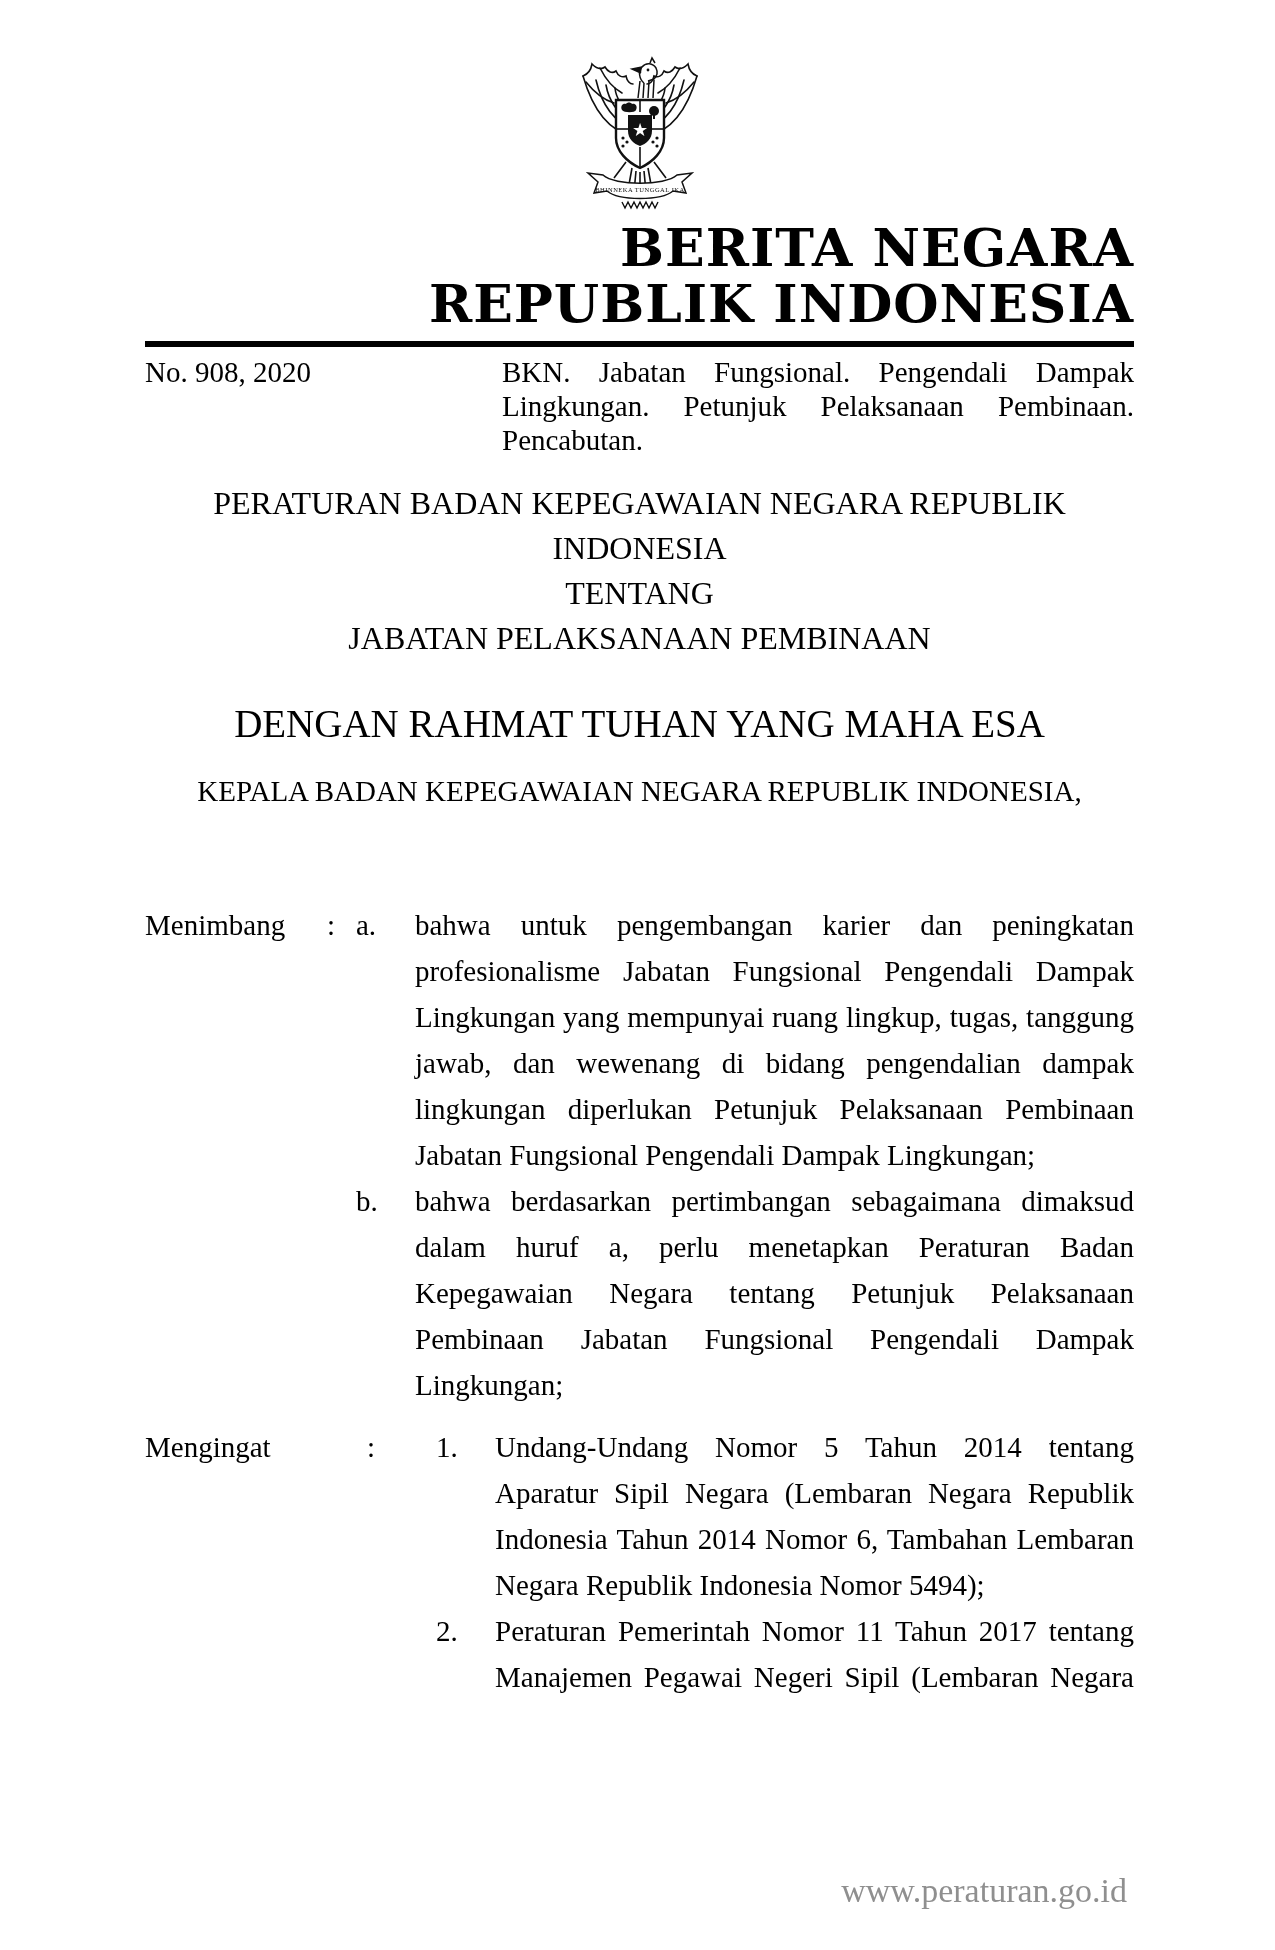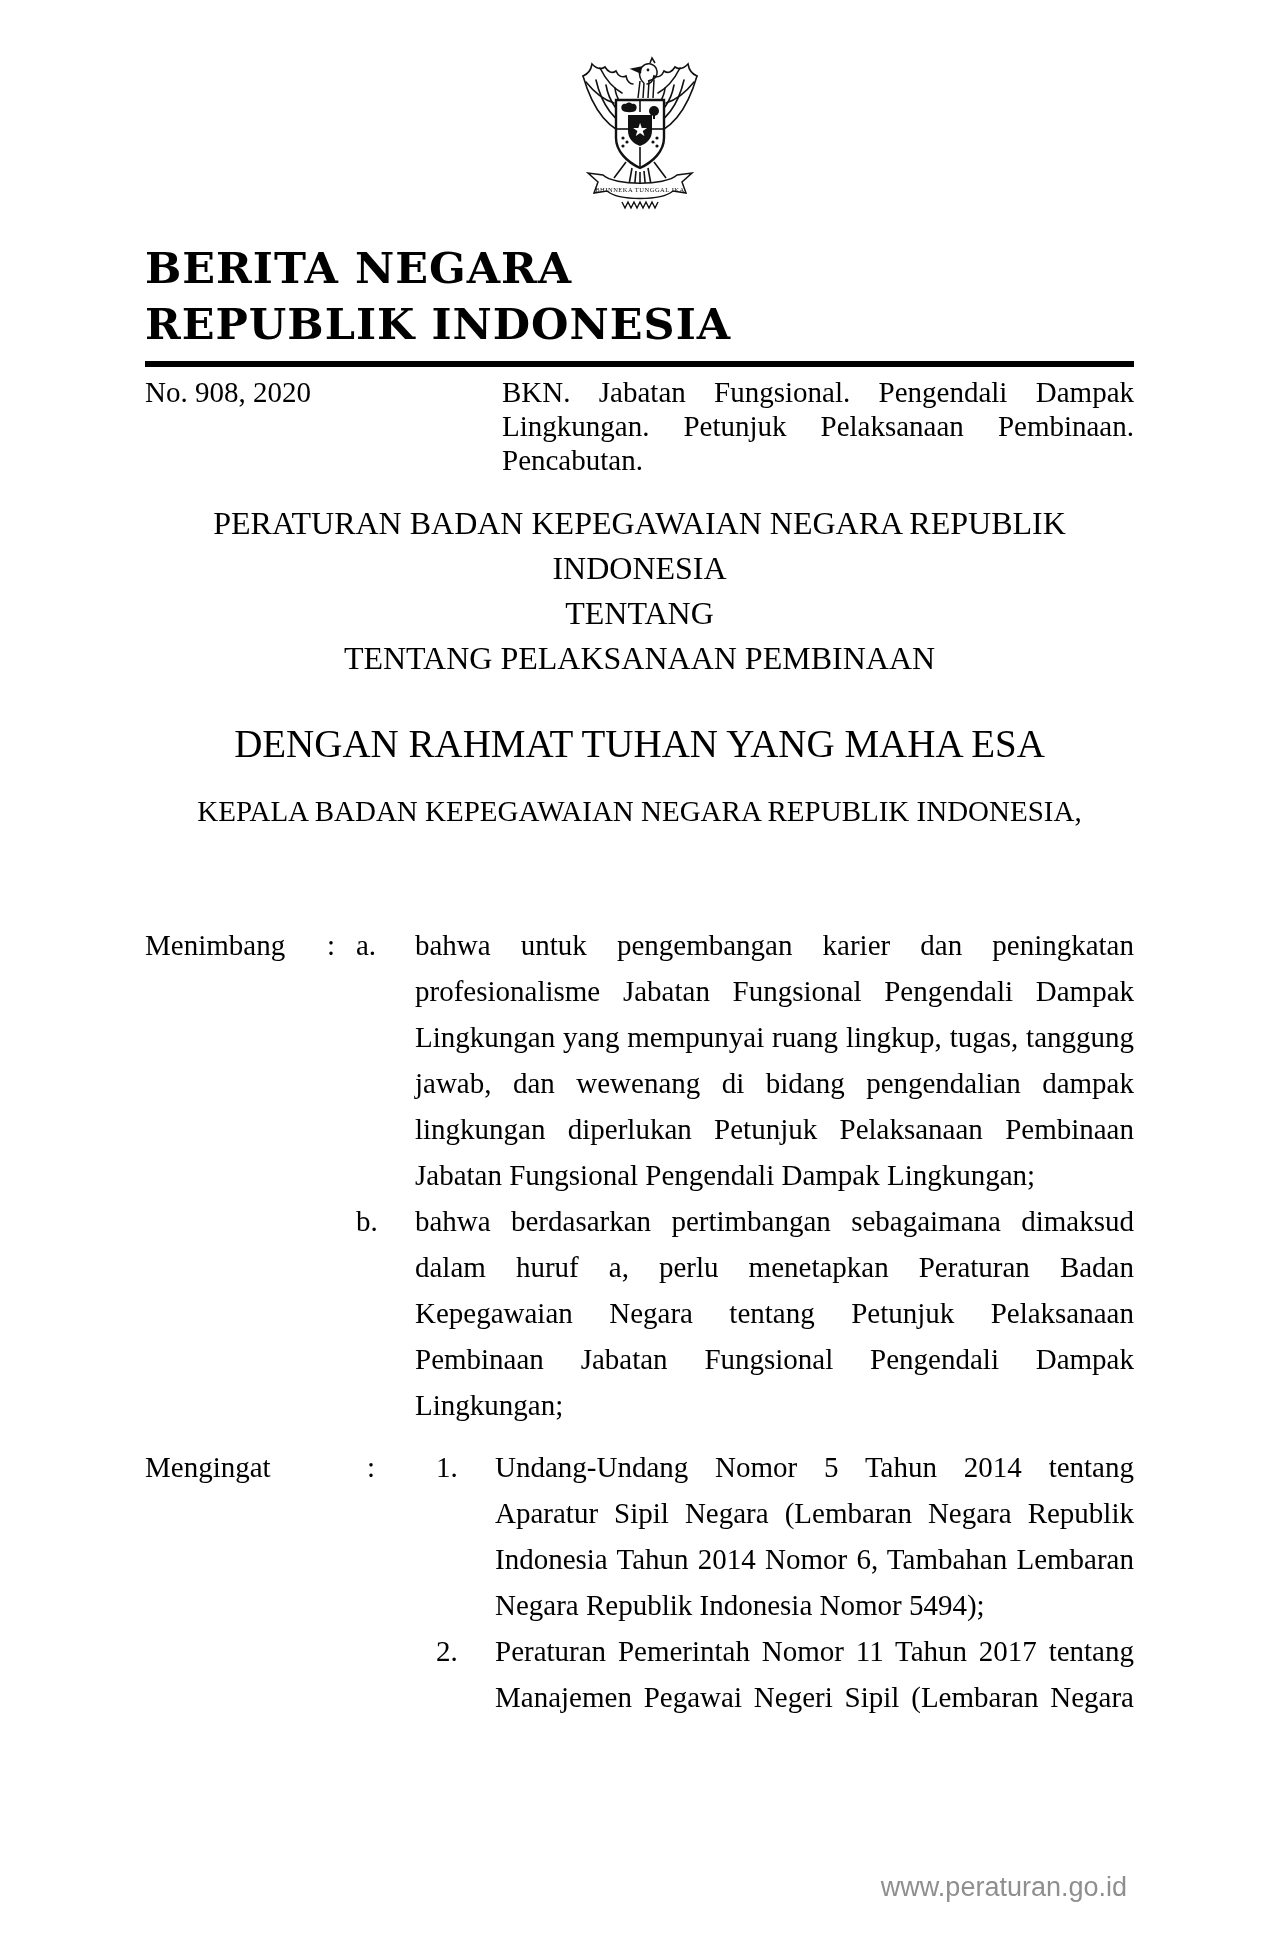--- a/index.html
+++ b/index.html
@@ -10,23 +10,23 @@
   }
   .page{
     position:absolute;inset:0;
     padding-left:145px;padding-right:141px;
     box-sizing:border-box;overflow:hidden;
   }
   
   .emblem-wrap{padding-top:52px;text-align:center;height:158px;}
   
   .masthead{
-    margin-top:30px;text-align:left;
+    margin-top:10px;text-align:right;
     font-family:"DejaVu Serif",serif;font-weight:bold;
-    font-size:43px;line-height:56px;letter-spacing:1px;
+    font-size:52px;line-height:56px;letter-spacing:1px;
   }
   .rule{margin-top:9px;height:6px;background:#000;}
   
   .gazette-header{margin-top:8px;display:flex;font-size:29px;line-height:34px;}
   .issue-no{width:357px;flex-shrink:0;}
   .abstract{flex:1;text-align:justify;}
   
   .reg-title{margin-top:24px;text-align:center;font-size:32px;line-height:45px;}
   .invocation{margin-top:40px;text-align:center;font-size:39px;line-height:45px;}
   .authority{margin-top:23px;text-align:center;font-size:29px;line-height:45px;}
@@ -37,22 +37,22 @@
   .sec-label{width:182px;flex-shrink:0;}
   .sec-colon{width:29px;flex-shrink:0;}
   .sec-items{flex:1;}
   .item{display:flex;}
   .item-marker{width:59px;flex-shrink:0;}
   .item-text{flex:1;text-align:justify;}
   .item-text.force-justify{text-align-last:justify;}
   
   .footer{
     position:absolute;top:1872px;right:148px;
-    font-family:Liberation Sans, sans-serif;
-    font-size:27px;color:#8f8f8f;
+    font-family:Liberation Serif, serif;
+    font-size:34px;color:#8f8f8f;
   }
 </style>
 </head>
 <body>
 
 <div class="page">
 
   <div class="emblem-wrap">
     <svg width="140" height="158" viewBox="0 0 140 158">
 
@@ -127,21 +127,21 @@
   <div class="rule"></div>
 
   <div class="gazette-header">
     <div class="issue-no">No. 908, 2020</div>
     <div class="abstract">BKN. Jabatan Fungsional. Pengendali Dampak Lingkungan. Petunjuk Pelaksanaan Pembinaan. Pencabutan.</div>
   </div>
 
   <div class="reg-title">
     <div>PERATURAN BADAN KEPEGAWAIAN NEGARA REPUBLIK INDONESIA</div>
     <div>TENTANG</div>
-    <div>TENTANG PELAKSANAAN PEMBINAAN</div>
+    <div>JABATAN PELAKSANAAN PEMBINAAN</div>
   </div>
 
   <div class="invocation">DENGAN RAHMAT TUHAN YANG MAHA ESA</div>
   <div class="authority">KEPALA BADAN KEPEGAWAIAN NEGARA REPUBLIK INDONESIA,</div>
 
   <div class="section considerations">
     <div class="sec-label">Menimbang</div>
     <div class="sec-colon">:</div>
     <div class="sec-items">
       <div class="item">

